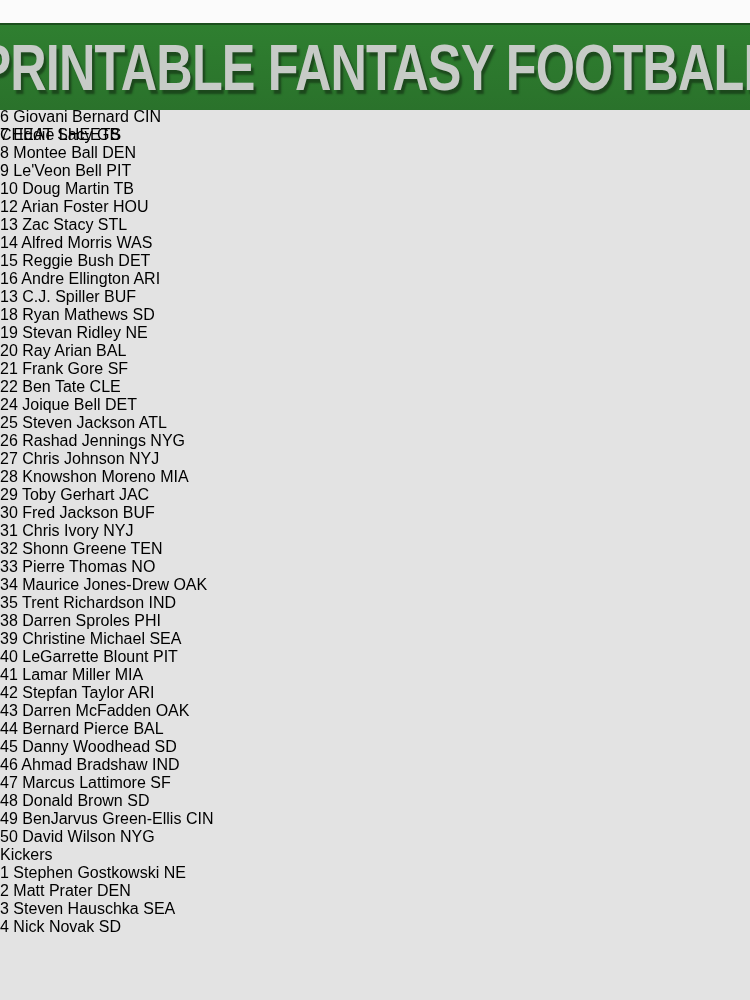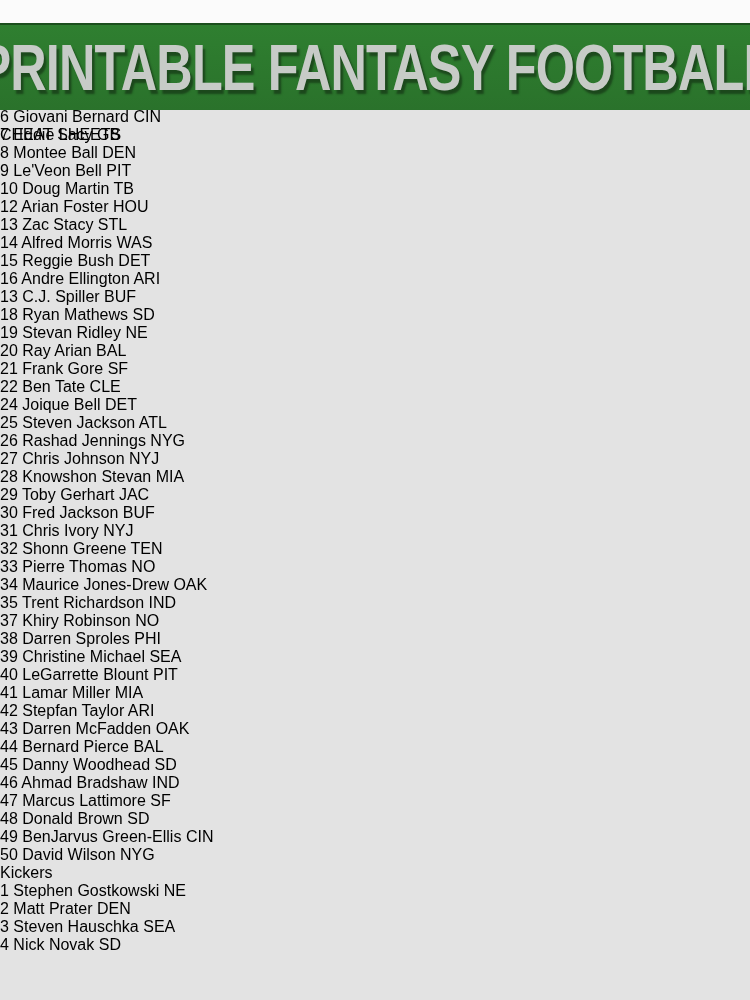--- a/index.html
+++ b/index.html
@@ -234,21 +234,21 @@
         <div class="lrow">
           <span class="ln">27</span>
           <span class="cb"></span>
           <span class="nm">Chris Johnson</span>
           <span class="tm">NYJ</span>
         </div>
 
         <div class="lrow">
           <span class="ln">28</span>
           <span class="cb"></span>
-          <span class="nm">Knowshon Stevan</span>
+          <span class="nm">Knowshon Moreno</span>
           <span class="tm">MIA</span>
         </div>
 
         <div class="lrow">
           <span class="ln">29</span>
           <span class="cb"></span>
           <span class="nm">Toby Gerhart</span>
           <span class="tm">JAC</span>
         </div>
 
@@ -288,26 +288,20 @@
         </div>
 
         <div class="lrow">
           <span class="ln">35</span>
           <span class="cb"></span>
           <span class="nm">Trent Richardson</span>
           <span class="tm">IND</span>
         </div>
 
 
-        <div class="lrow">
-          <span class="ln">37</span>
-          <span class="cb"></span>
-          <span class="nm">Khiry Robinson</span>
-          <span class="tm">NO</span>
-        </div>
 
         <div class="lrow">
           <span class="ln">38</span>
           <span class="cb"></span>
           <span class="nm">Darren Sproles</span>
           <span class="tm">PHI</span>
         </div>
 
         <div class="lrow">
           <span class="ln">39</span>

